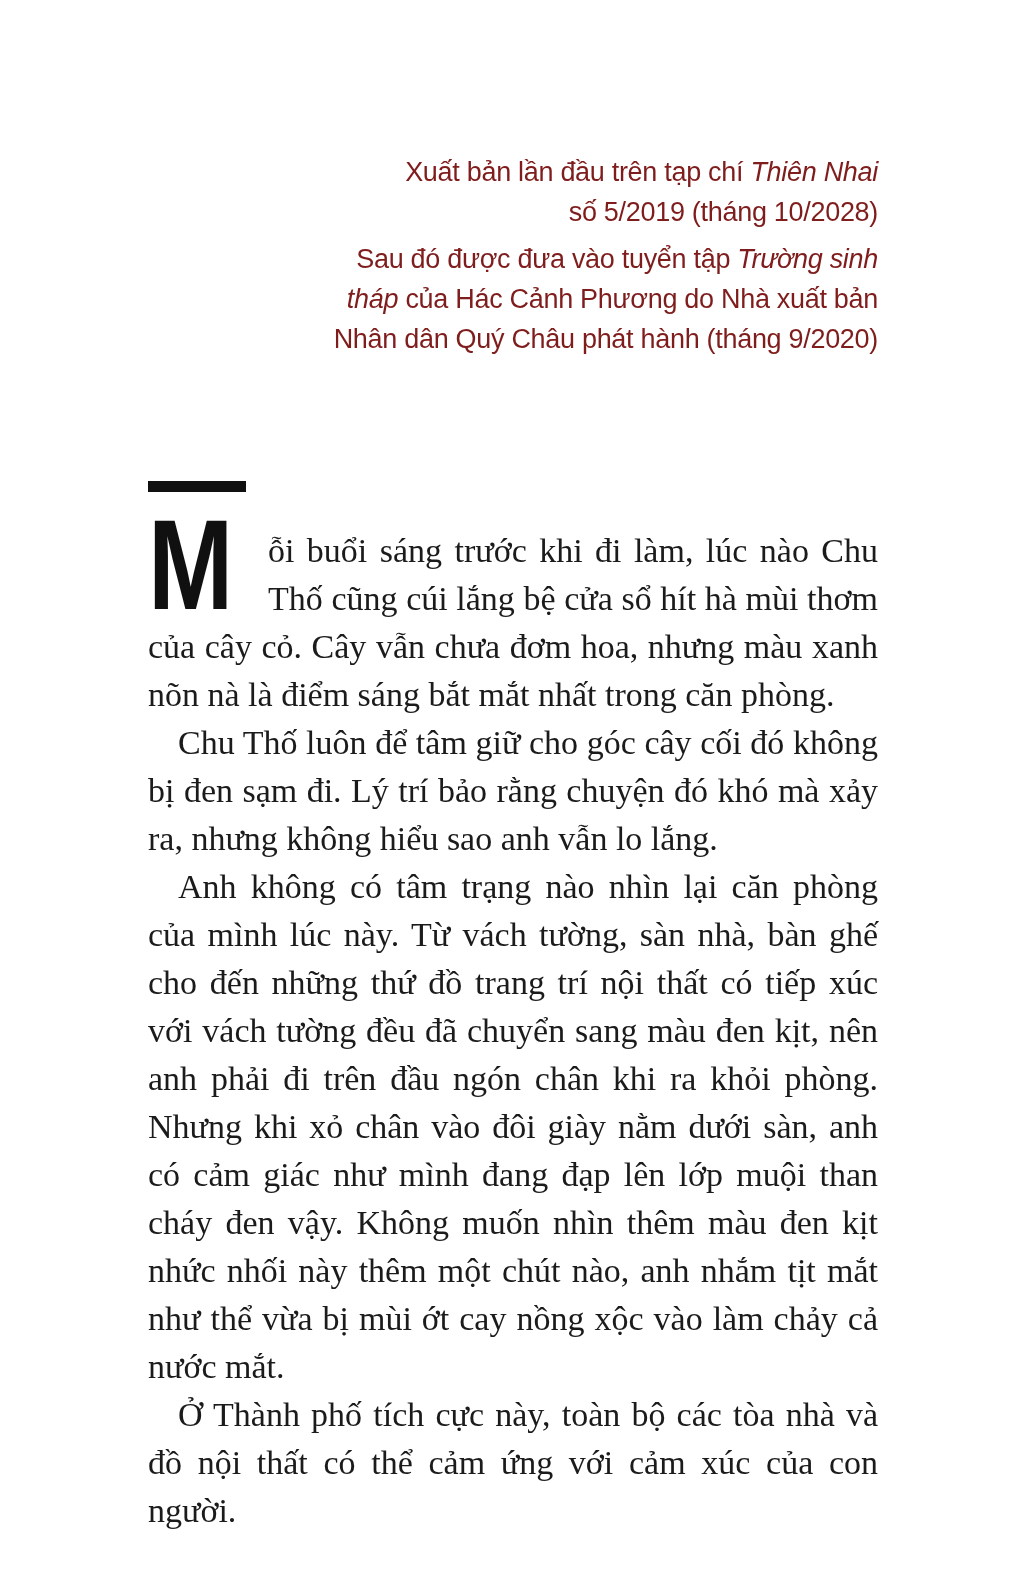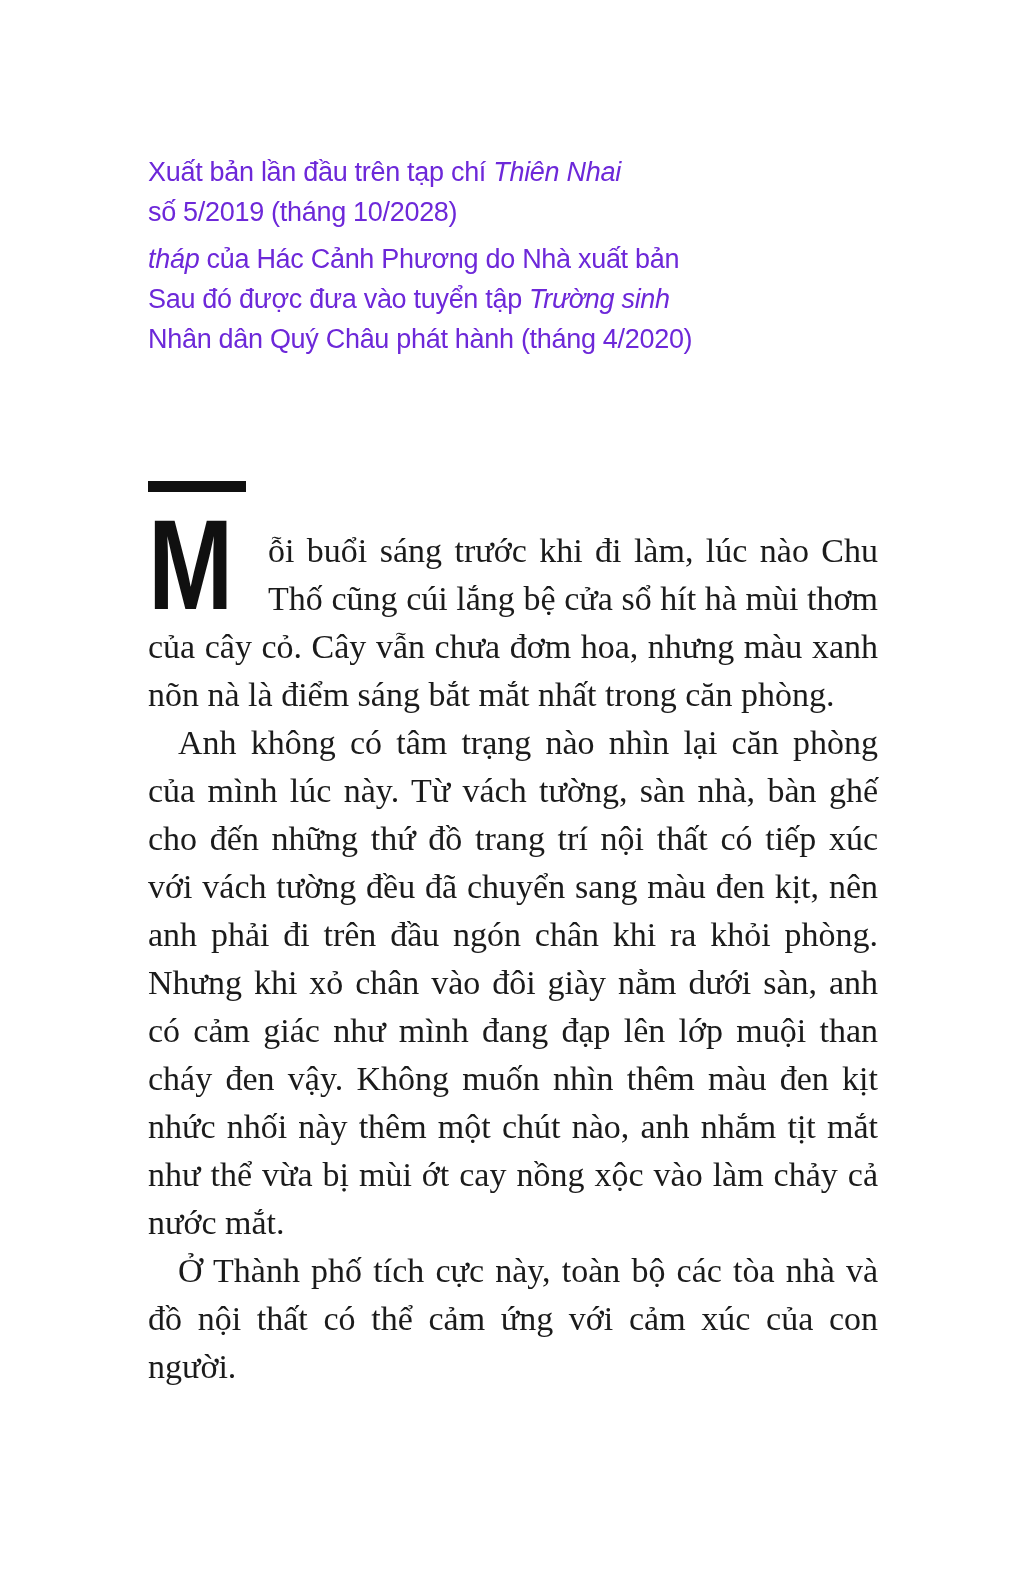--- a/index.html
+++ b/index.html
@@ -15,21 +15,22 @@
     left: 148px;
     top: 152px;
     width: 730px;
   }
   
   .note {
     font-family: "Liberation Sans", "DejaVu Sans", sans-serif;
     font-size: 27px;
     line-height: 40px;
     letter-spacing: -0.3px;
-    color: #6d28d9;
+    color: #7f1d1d;
+    text-align: right;
   }
   .note p { margin: 0 0 7px 0; }
   .note .note-line { display: block; }
   .note em { font-style: italic; }
 
   
   .body-text {
     margin-top: 168px;
     font-family: "Liberation Serif", "DejaVu Serif", serif;
     font-size: 34px;
@@ -72,26 +73,27 @@
 </head>
 <body>
 
 <div class="page">
   <div class="note">
       <p>
         <span class="note-line"><span>Xuất bản lần đầu trên tạp chí </span><em>Thiên Nhai</em></span>
         <span class="note-line"><span>số 5/2019 (tháng 10/2028)</span></span>
       </p>
       <p>
+        <span class="note-line"><span>Sau đó được đưa vào tuyển tập </span><em>Trường sinh</em></span>
         <span class="note-line"><em>tháp</em><span> của Hác Cảnh Phương do Nhà xuất bản</span></span>
-        <span class="note-line"><span>Sau đó được đưa vào tuyển tập </span><em>Trường sinh</em></span>
-        <span class="note-line"><span>Nhân dân Quý Châu phát hành (tháng 4/2020)</span></span>
+        <span class="note-line"><span>Nhân dân Quý Châu phát hành (tháng 9/2020)</span></span>
       </p>
     </div>
   <div class="body-text">
       <p class="has-dropcap"><span class="dropcap">
           <span class="dropcap-bar"></span>
           <span class="dropcap-letter">M</span>
         </span><span>ỗi buổi sáng trước khi đi làm, lúc nào Chu Thố cũng cúi lắng bệ cửa sổ hít hà mùi thơm của cây cỏ. Cây vẫn chưa đơm hoa, nhưng màu xanh nõn nà là điểm sáng bắt mắt nhất trong căn phòng.</span></p>
+      <p><span>Chu Thố luôn để tâm giữ cho góc cây cối đó không bị đen sạm đi. Lý trí bảo rằng chuyện đó khó mà xảy ra, nhưng không hiểu sao anh vẫn lo lắng.</span></p>
       <p><span>Anh không có tâm trạng nào nhìn lại căn phòng của mình lúc này. Từ vách tường, sàn nhà, bàn ghế cho đến những thứ đồ trang trí nội thất có tiếp xúc với vách tường đều đã chuyển sang màu đen kịt, nên anh phải đi trên đầu ngón chân khi ra khỏi phòng. Nhưng khi xỏ chân vào đôi giày nằm dưới sàn, anh có cảm giác như mình đang đạp lên lớp muội than cháy đen vậy. Không muốn nhìn thêm màu đen kịt nhức nhối này thêm một chút nào, anh nhắm tịt mắt như thể vừa bị mùi ớt cay nồng xộc vào làm chảy cả nước mắt.</span></p>
       <p><span>Ở Thành phố tích cực này, toàn bộ các tòa nhà và đồ nội thất có thể cảm ứng với cảm xúc của con người.</span></p>
     </div>
 </div>
 
 </body></html>

